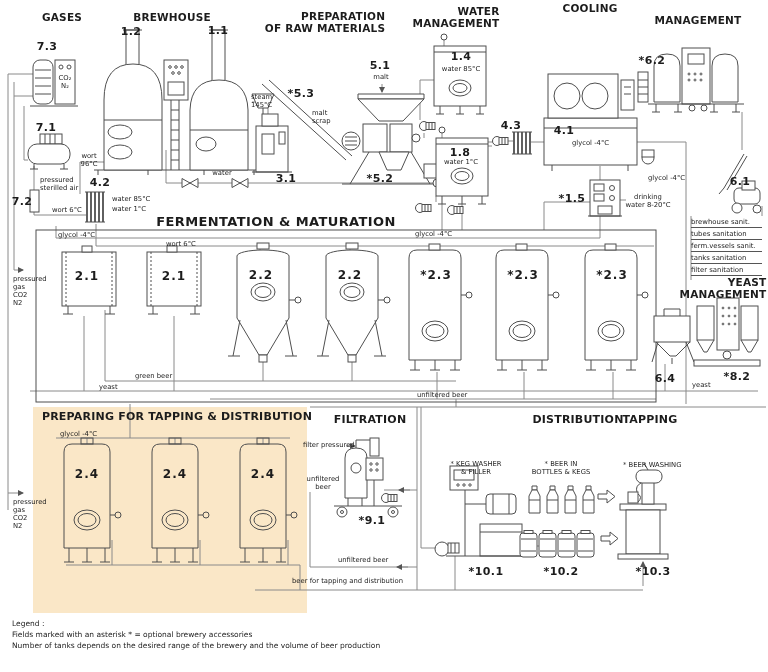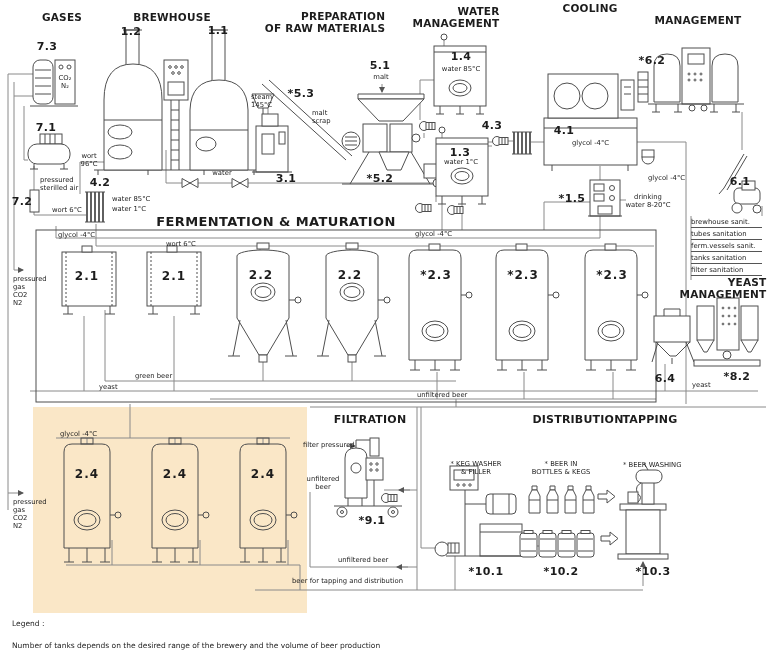--- a/index.html
+++ b/index.html
@@ -362,37 +362,38 @@
   <div class="hdr" style="left:172px;top:11px">BREWHOUSE</div>
   <div class="hdr" style="left:325px;top:10px">PREPARATION
 OF RAW MATERIALS</div>
   <div class="hdr" style="left:456px;top:5px">WATER
 MANAGEMENT</div>
   <div class="hdr" style="left:590px;top:2px">COOLING</div>
   <div class="hdr" style="left:698px;top:14px">MANAGEMENT</div>
   <div class="hdr big" style="left:276px;top:216px">FERMENTATION &amp; MATURATION</div>
   <div class="hdr" style="left:723px;top:276px">YEAST
 MANAGEMENT</div>
+  <div class="hdr sub" style="left:177px;top:411px">PREPARING FOR TAPPING &amp; DISTRIBUTION</div>
   <div class="hdr sub" style="left:370px;top:414px">FILTRATION</div>
   <div class="hdr sub" style="left:578px;top:414px">DISTRIBUTION</div>
   <div class="hdr sub" style="left:650px;top:414px">TAPPING</div>
 
   <div class="eid" style="left:47px;top:40px">7.3</div>
   <div class="eid" style="left:46px;top:121px">7.1</div>
   <div class="eid" style="left:22px;top:195px">7.2</div>
   <div class="eid" style="left:100px;top:176px">4.2</div>
   <div class="eid" style="left:131px;top:25px">1.2</div>
   <div class="eid" style="left:218px;top:24px">1.1</div>
   <div class="eid" style="left:301px;top:87px">*5.3</div>
   <div class="eid" style="left:286px;top:172px">3.1</div>
   <div class="eid" style="left:380px;top:59px">5.1</div>
   <div class="eid" style="left:380px;top:172px">*5.2</div>
   <div class="eid" style="left:461px;top:50px">1.4</div>
-  <div class="eid" style="left:460px;top:146px">1.3</div>
-  <div class="eid" style="left:492px;top:119px">4.3</div>
+  <div class="eid" style="left:460px;top:146px">1.8</div>
+  <div class="eid" style="left:511px;top:119px">4.3</div>
   <div class="eid" style="left:564px;top:124px">4.1</div>
   <div class="eid" style="left:572px;top:192px">*1.5</div>
   <div class="eid" style="left:652px;top:54px">*6.2</div>
   <div class="eid" style="left:740px;top:175px">6.1</div>
   <div class="eid tank" style="left:87px;top:269px">2.1</div>
   <div class="eid tank" style="left:174px;top:269px">2.1</div>
   <div class="eid tank" style="left:261px;top:268px">2.2</div>
   <div class="eid tank" style="left:350px;top:268px">2.2</div>
   <div class="eid tank" style="left:436px;top:268px">*2.3</div>
   <div class="eid tank" style="left:523px;top:268px">*2.3</div>
@@ -457,15 +458,16 @@
 
   <div class="sanlist">
     <div>brewhouse sanit.</div>
     <div>tubes sanitation</div>
     <div>ferm.vessels sanit.</div>
     <div>tanks sanitation</div>
     <div>filter sanitation</div>
   </div>
 
   <div class="legend" style="left:12px;top:619px">Legend :</div>
+  <div class="legend" style="left:12px;top:630px">Fields marked with an asterisk * = optional brewery accessories</div>
   <div class="legend" style="left:12px;top:641px">Number of tanks depends on the desired range of the brewery and the volume of beer production</div>
 
 </div>
 
 </body></html>

